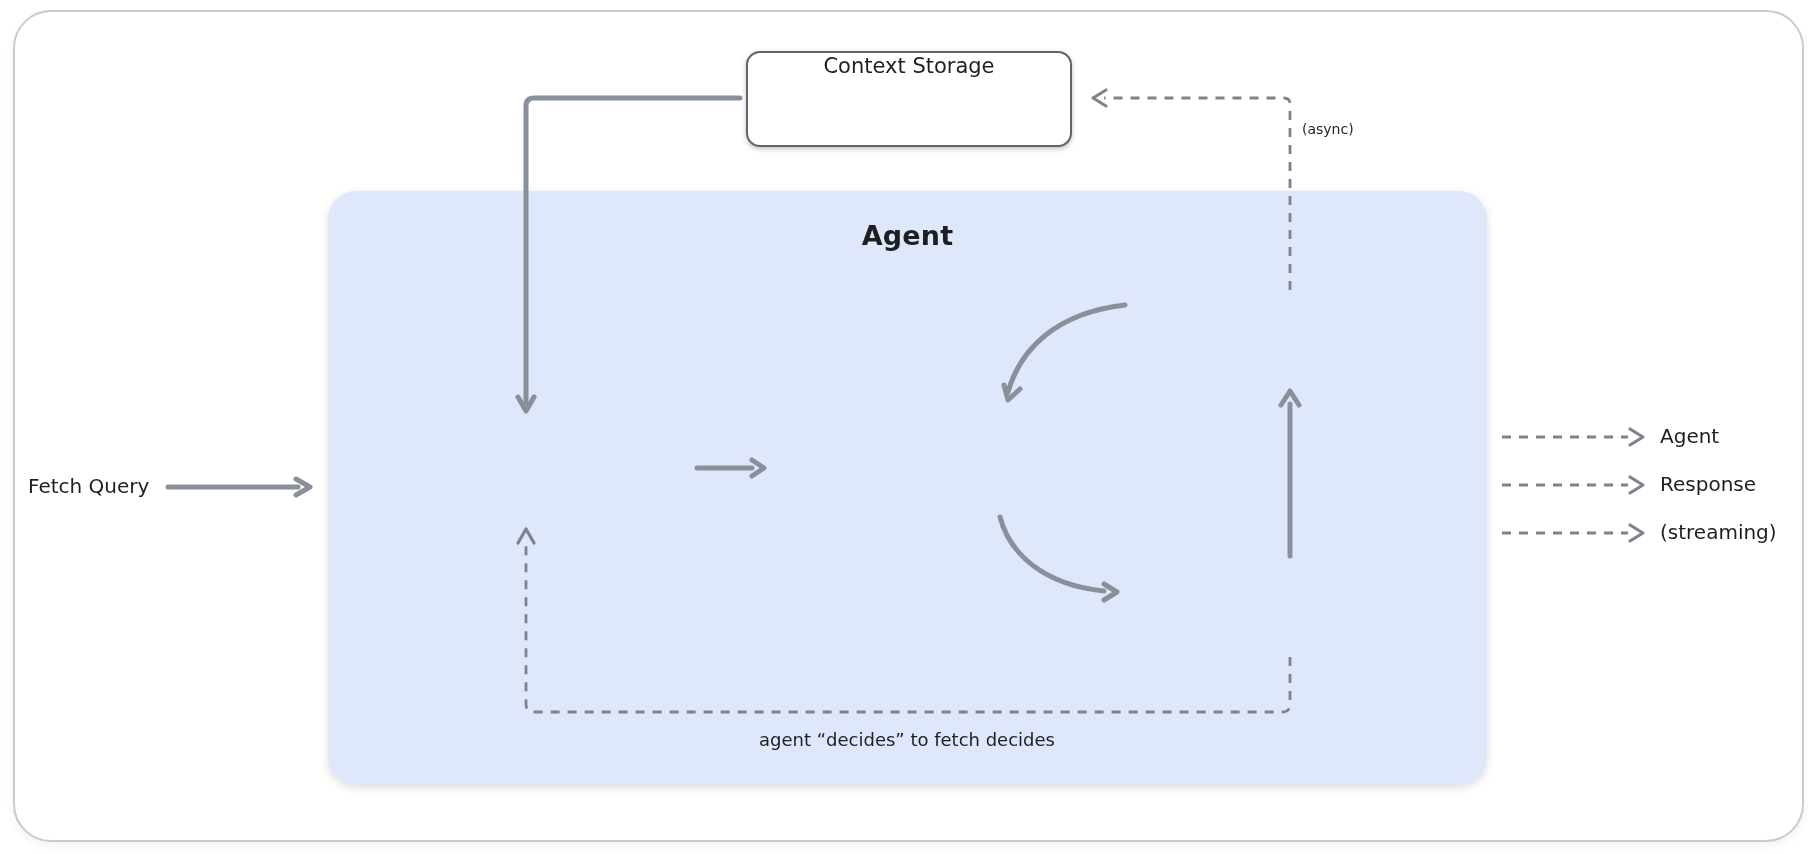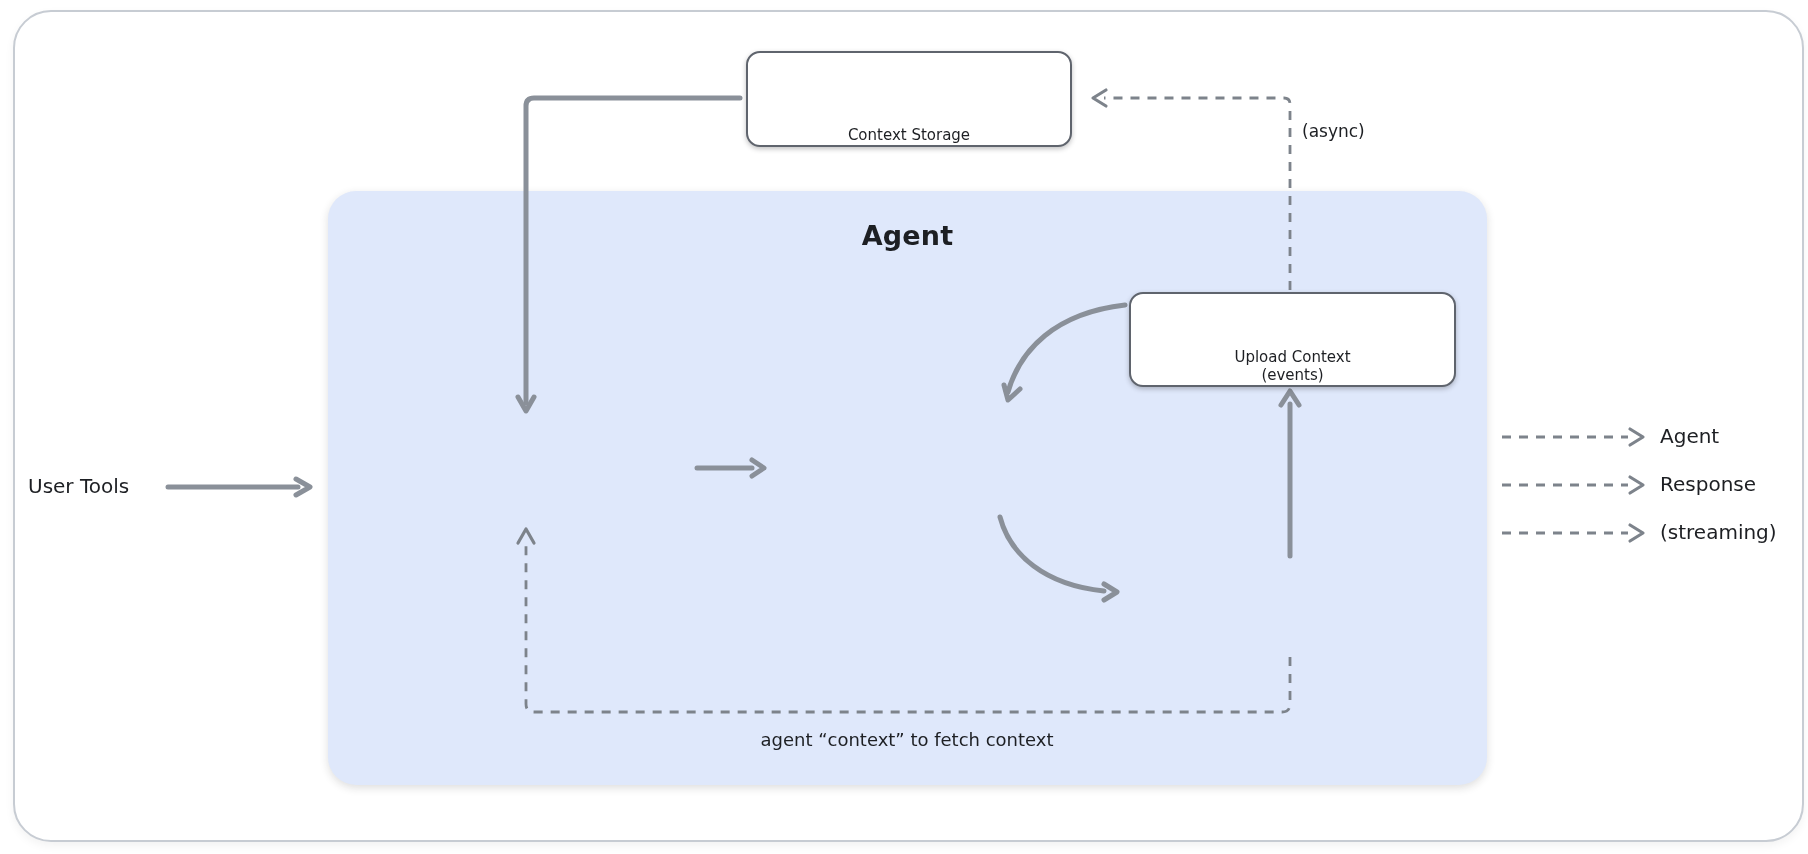--- a/index.html
+++ b/index.html
@@ -16,34 +16,34 @@
   .agent-panel{
     position:absolute;left:328px;top:191px;width:1159px;height:594px;
     background:#dfe8fb;border-radius:28px;
     box-shadow:0 3px 9px rgba(32,33,36,0.15);
   }
   .agent-title{
     position:absolute;left:328px;top:220px;width:1159px;text-align:center;
     font-size:27px;font-weight:bold;letter-spacing:0.2px;
   }
   .node{
-    position:absolute;display:flex;align-items:flex-end;justify-content:center;
+    position:absolute;display:flex;align-items:flex-start;justify-content:center;
     background:#ffffff;border:2.5px solid #5f646d;border-radius:14px;
-    font-size:15px;font-weight:500;text-align:center;line-height:1.25;
+    font-size:21px;font-weight:500;text-align:center;line-height:1.25;
     box-shadow:0 2px 5px rgba(32,33,36,0.28);
   }
   .node-storage{left:746px;top:51px;width:322px;height:92px;}
   .node-fetch{left:363px;top:423px;width:320px;height:92px;}
   .node-prepare{left:776px;top:423px;width:321px;height:92px;}
   .node-upload{left:1129px;top:292px;width:323px;height:91px;}
   .node-invoke{left:1131px;top:556px;width:320px;height:90px;}
   .node-label span{display:block;}
   .floating-label{position:absolute;white-space:nowrap;}
   .lbl-user-query{left:28px;top:474px;font-size:20px;font-weight:500;}
-  .lbl-async{left:1302px;top:121px;font-size:17px;}
+  .lbl-async{left:1302px;top:121px;font-size:14px;}
   .lbl-decides{left:577px;top:729px;width:660px;text-align:center;font-size:18px;white-space:normal;}
   .out-label{left:1660px;font-size:20px;font-weight:500;}
   .out-1{top:424px;}
   .out-2{top:472px;}
   .out-3{top:520px;}
   svg.wires{position:absolute;left:0;top:0;width:1808px;height:854px;pointer-events:none;}
   .wire-solid{stroke:#8a9099;stroke-width:5;fill:none;stroke-linecap:round;stroke-linejoin:round;}
   .wire-dashed{stroke:#7d838b;stroke-width:2.8;fill:none;stroke-linecap:butt;stroke-dasharray:9 8;}
   .head-solid{stroke:#8a9099;stroke-width:5;fill:none;stroke-linecap:round;stroke-linejoin:round;}
   .head-dashed{stroke:#7d838b;stroke-width:3.2;fill:none;stroke-linecap:round;stroke-linejoin:round;}
@@ -113,31 +113,25 @@
       <path class="head-dashed" d="M1630 525 L1643 533 L1630 541"></path>
     </g>
   </svg>
 
   <div class="node node-storage">
     <span>Context Storage</span>
   </div>
 
 
 
-  <div class="node node-upload">
-    <div class="node-label">
-      <span>Upload Context</span>
-      <span>(events)</span>
-    </div>
-  </div>
 
 
-  <div class="floating-label lbl-user-query">User Tools</div>
+  <div class="floating-label lbl-user-query">Fetch Query</div>
 
   <div class="floating-label lbl-async">(async)</div>
 
-  <div class="floating-label lbl-decides">agent “context” to fetch context</div>
+  <div class="floating-label lbl-decides">agent “decides” to fetch decides</div>
 
   <div class="floating-label out-label out-1">Agent</div>
   <div class="floating-label out-label out-2">Response</div>
   <div class="floating-label out-label out-3">(streaming)</div>
 
 </div>
 
 </body></html>

